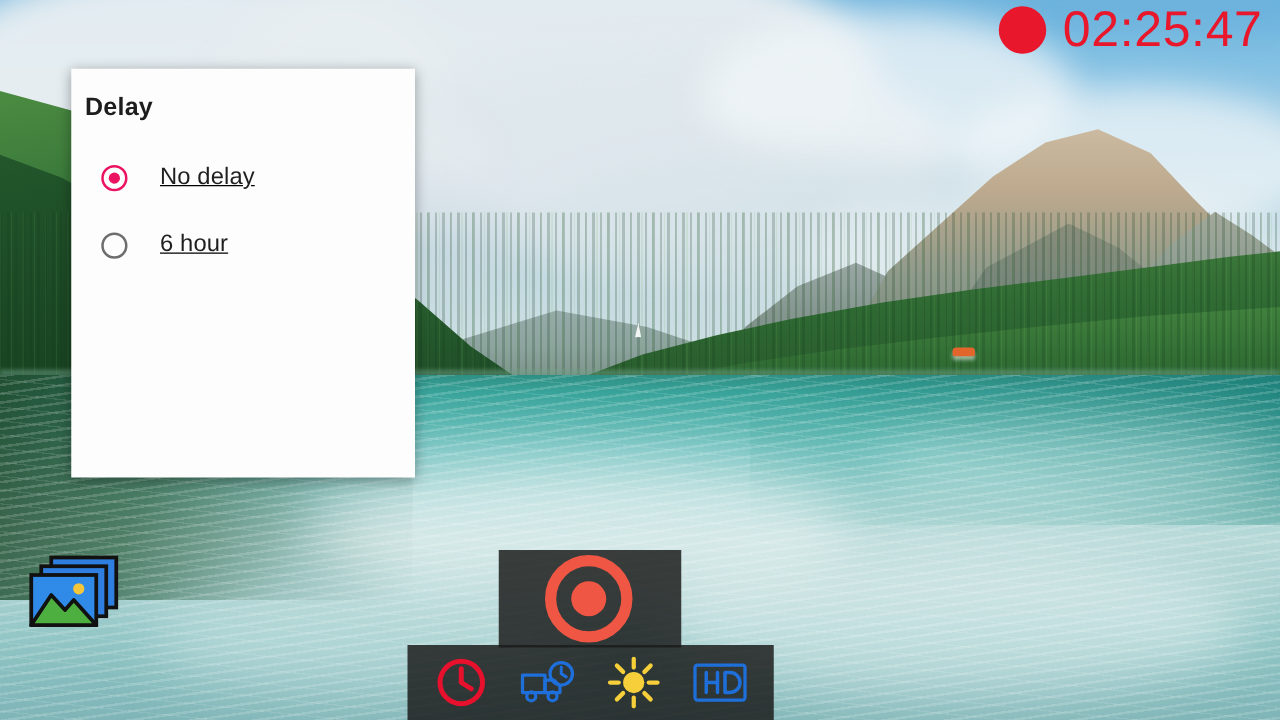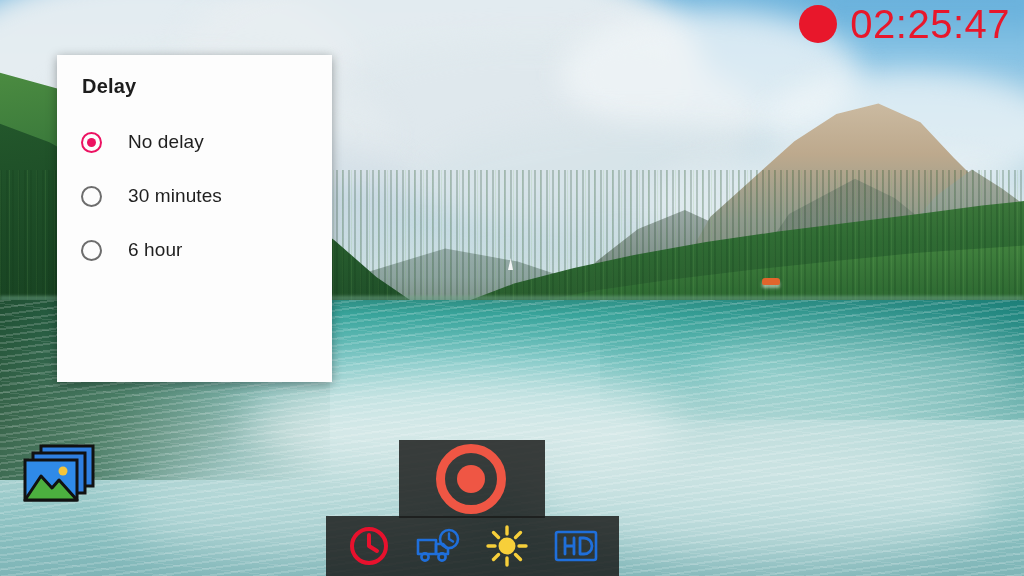--- a/index.html
+++ b/index.html
@@ -179,25 +179,25 @@
   }
 
   
   #delay-dialog {
     position:absolute; left:57px; top:55px;
     width:275px; height:327px;
     background:#fdfdfd;
     box-shadow:0 2px 10px rgba(0,0,0,.35);
   }
   #dialog-title {
-    position:absolute; left:25px; top:20px;
+    position:absolute; left:11px; top:20px;
     font-size:20px; font-weight:bold; color:#1d1d1d;
     letter-spacing:.2px;
   }
-  #option-list { position:absolute; left:0; top:60px; width:100%; }
+  #option-list { position:absolute; left:0; top:60px; width:100%;text-decoration:underline; }
   .option-row {
     display:flex; align-items:center;
     height:54px; padding-left:24px;
   }
   .radio {
     width:21px; height:21px; border-radius:50%;
     border:2px solid #6d6d6d;
     position:relative; flex:0 0 auto;
   }
   .radio.selected { border-color:#ec1262; }
@@ -298,24 +298,20 @@
     <div id="dialog-title">Delay</div>
     <div id="option-list">
 
       <div class="option-row">
         <div class="radio selected"></div>
         <div class="option-label">No delay</div>
       </div>
 
 
 
-      <div class="option-row">
-        <div class="radio"></div>
-        <div class="option-label">30 minutes</div>
-      </div>
 
       <div class="option-row">
         <div class="radio"></div>
         <div class="option-label">6 hour</div>
       </div>
 
     </div>
   </div>
 
   <div id="gallery-btn">

